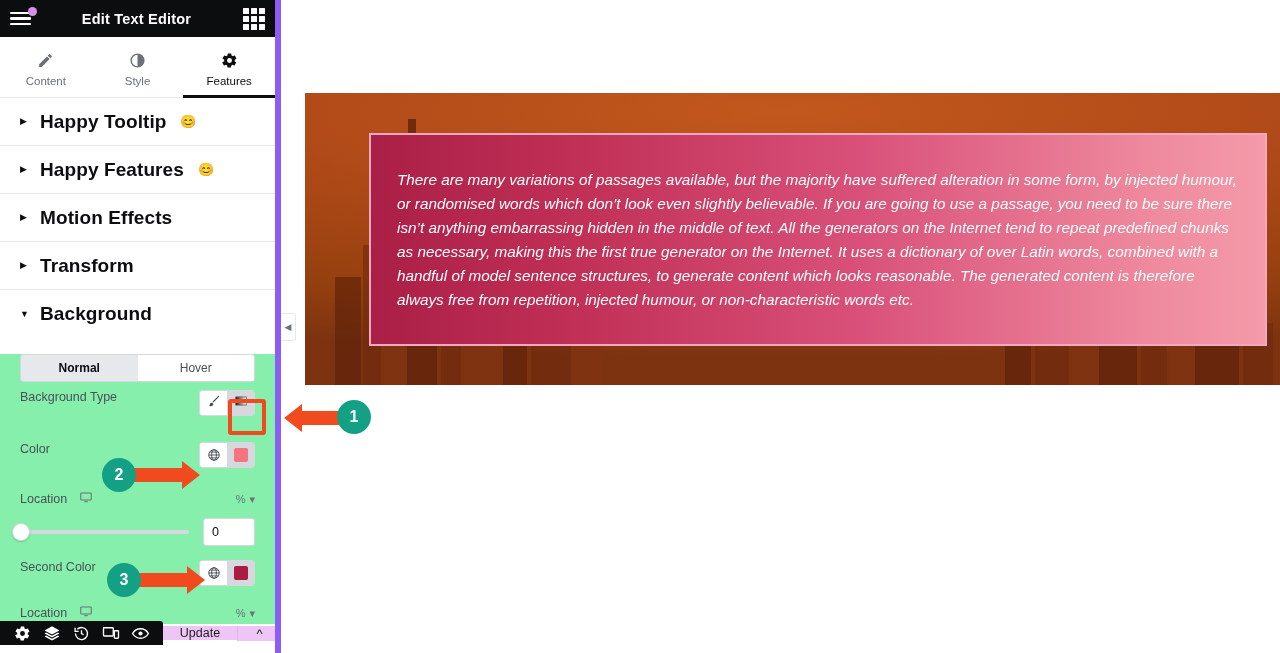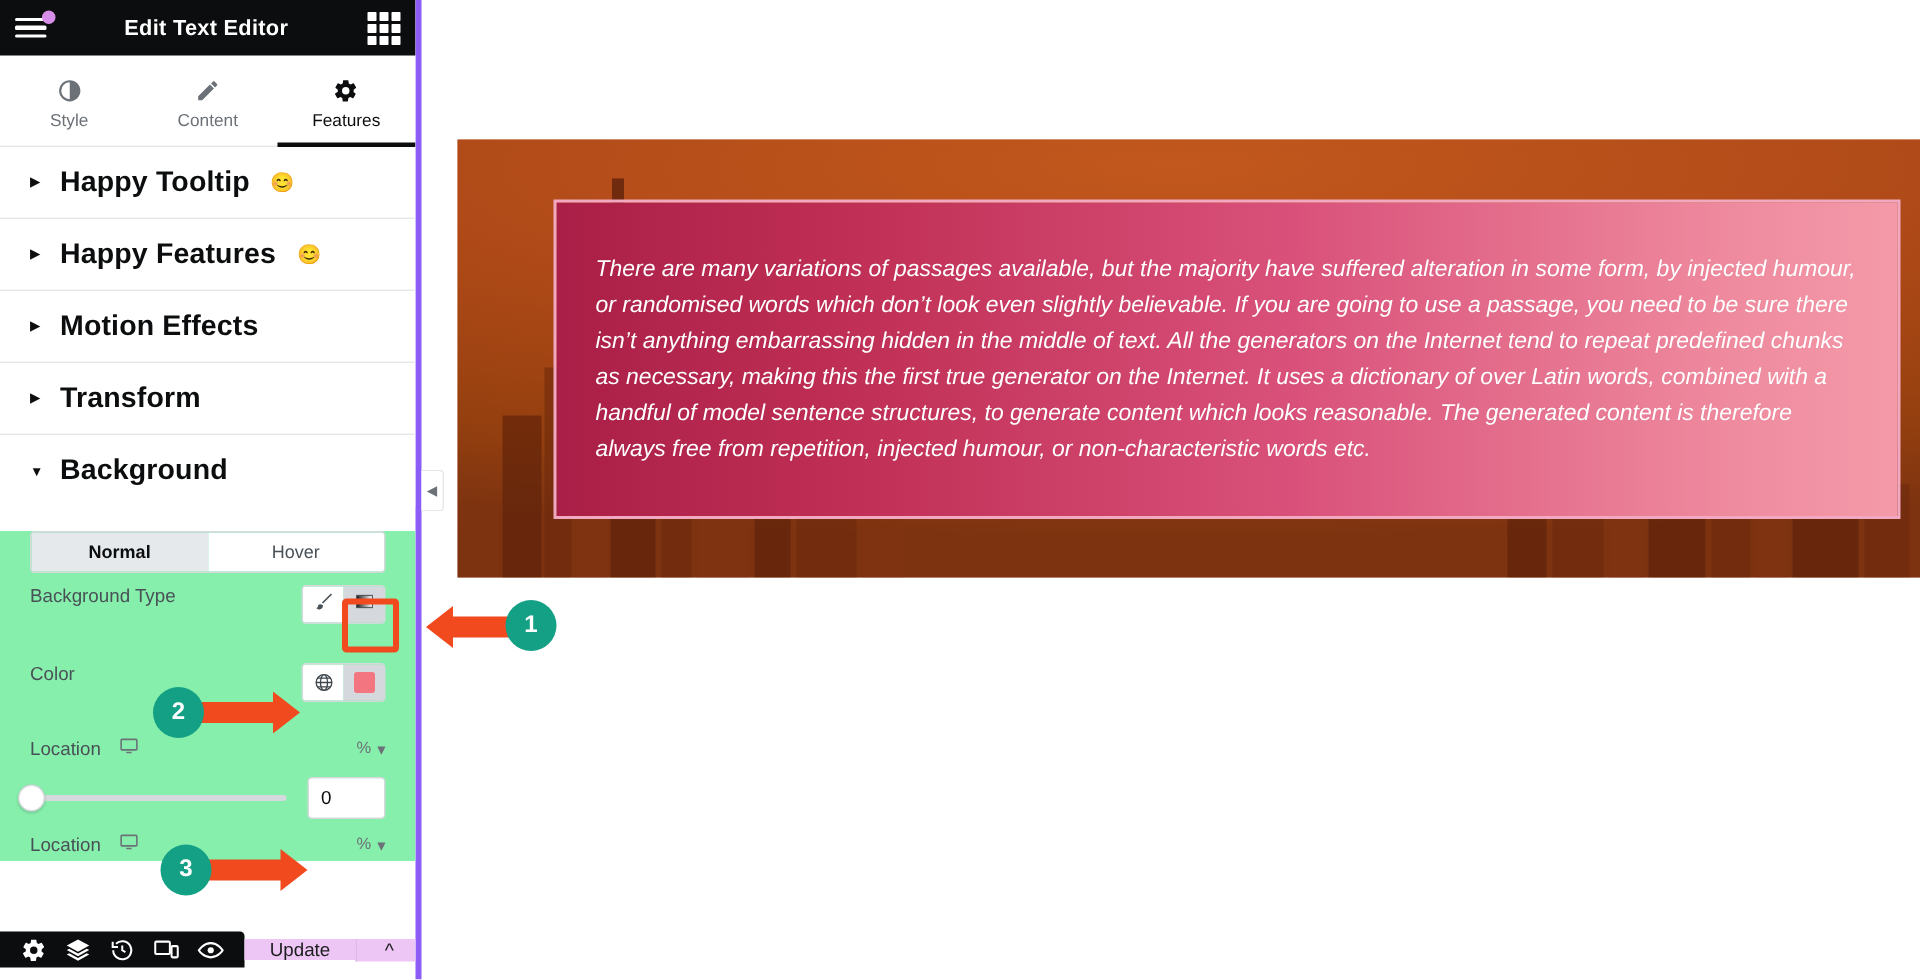--- a/index.html
+++ b/index.html
@@ -9,21 +9,21 @@
     font-family: "Liberation Sans", sans-serif;
     background: #ffffff;
   }
   #app { position: relative; width: 1280px; height: 653px; }
 
   
   #panel {
     position: absolute; left: 0; top: 0;
     width: 281px; height: 653px;
     background: #ffffff;
-    border-right: 4px solid #8b5cf6;
+    border-right: 6px solid #8b5cf6;
     overflow: hidden;
   }
 
   
   .panel-header {
     position: relative;
     height: 37px;
     background: #0c0d0e;
     display: flex; align-items: center;
     padding: 0 10px;
@@ -268,34 +268,34 @@
           <span></span>
           <span></span>
           <span></span>
           <span></span>
       </div>
     </div>
 
     <div class="tabs">
       <div class="tab">
         <span>
+          <svg width="17" height="17" viewBox="0 0 24 24" fill="#6b7177">
+              <path d="M3 17.25V21h3.75L17.81 9.94l-3.75-3.75L3 17.25zM20.71 7.04a1 1 0 0 0 0-1.41l-2.34-2.34a1 1 0 0 0-1.41 0l-1.83 1.83 3.75 3.75 1.83-1.83z"></path>
+            </svg>
+        </span>
+        <span>Content</span>
+      </div>
+      <div class="tab">
+        <span>
           <svg width="17" height="17" viewBox="0 0 24 24">
               <circle cx="12" cy="12" r="9" fill="none" stroke="#6b7177" stroke-width="2"></circle>
               <path d="M12 3a9 9 0 0 1 0 18z" fill="#6b7177"></path>
             </svg>
         </span>
         <span>Style</span>
-      </div>
-      <div class="tab">
-        <span>
-          <svg width="17" height="17" viewBox="0 0 24 24" fill="#6b7177">
-              <path d="M3 17.25V21h3.75L17.81 9.94l-3.75-3.75L3 17.25zM20.71 7.04a1 1 0 0 0 0-1.41l-2.34-2.34a1 1 0 0 0-1.41 0l-1.83 1.83 3.75 3.75 1.83-1.83z"></path>
-            </svg>
-        </span>
-        <span>Content</span>
       </div>
       <div class="tab active">
         <span>
           <svg width="17" height="17" viewBox="0 0 24 24" fill="#0c0d0e">
               <path d="M19.43 12.98a7.8 7.8 0 0 0 0-1.96l2.11-1.65a.5.5 0 0 0 .12-.64l-2-3.46a.5.5 0 0 0-.6-.22l-2.49 1a7.3 7.3 0 0 0-1.7-.98l-.38-2.65a.5.5 0 0 0-.49-.42h-4a.5.5 0 0 0-.5.42l-.37 2.65c-.62.25-1.18.58-1.7.98l-2.5-1a.5.5 0 0 0-.6.22l-2 3.46a.5.5 0 0 0 .13.64l2.11 1.65a7.8 7.8 0 0 0 0 1.96L2.06 14.63a.5.5 0 0 0-.12.64l2 3.46c.13.22.39.31.6.22l2.49-1c.52.4 1.08.73 1.7.98l.38 2.65c.04.24.25.42.5.42h4c.24 0 .45-.18.49-.42l.38-2.65c.62-.25 1.18-.58 1.7-.98l2.49 1c.22.09.47 0 .6-.22l2-3.46a.5.5 0 0 0-.12-.64l-2.12-1.65zM12 15.5A3.5 3.5 0 1 1 12 8.5a3.5 3.5 0 0 1 0 7z"></path>
             </svg>
         </span>
         <span>Features</span>
       </div>
     </div>
@@ -389,20 +389,37 @@
         </span>
       </div>
 
       <div class="slider-row">
         <div class="track">
           <div class="knob"></div>
         </div>
         <div class="numfield">0</div>
       </div>
 
+      <div class="ctl-row" style="height:42px;">
+        <div class="ctl-label">Second Color</div>
+        <div class="chip-group">
+          <div class="globe">
+            <svg width="14" height="14" viewBox="0 0 24 24" fill="none" stroke="#3f464c" stroke-width="1.5">
+                <circle cx="12" cy="12" r="9"></circle>
+                <ellipse cx="12" cy="12" rx="4" ry="9"></ellipse>
+                <line x1="3" y1="12" x2="21" y2="12"></line>
+                <line x1="4.5" y1="7" x2="19.5" y2="7"></line>
+                <line x1="4.5" y1="17" x2="19.5" y2="17"></line>
+              </svg>
+          </div>
+          <div class="swatchbox">
+            <span class="swatch" id="sw2" style="background: rgb(168, 29, 65);"></span>
+          </div>
+        </div>
+      </div>
 
       <div style="display:flex;align-items:center;height:22px;overflow:hidden;">
         <span style="font-size:12.5px;color:#495157;">Location</span>
         <span style="margin-left:12px;">
           <svg width="14" height="14" viewBox="0 0 24 24" fill="none" stroke="#6b7177" stroke-width="1.8">
               <rect x="3" y="5" width="18" height="12" rx="1"></rect>
               <line x1="9" y1="20" x2="15" y2="20"></line>
             </svg>
         </span>
         <span style="flex:1;"></span>

